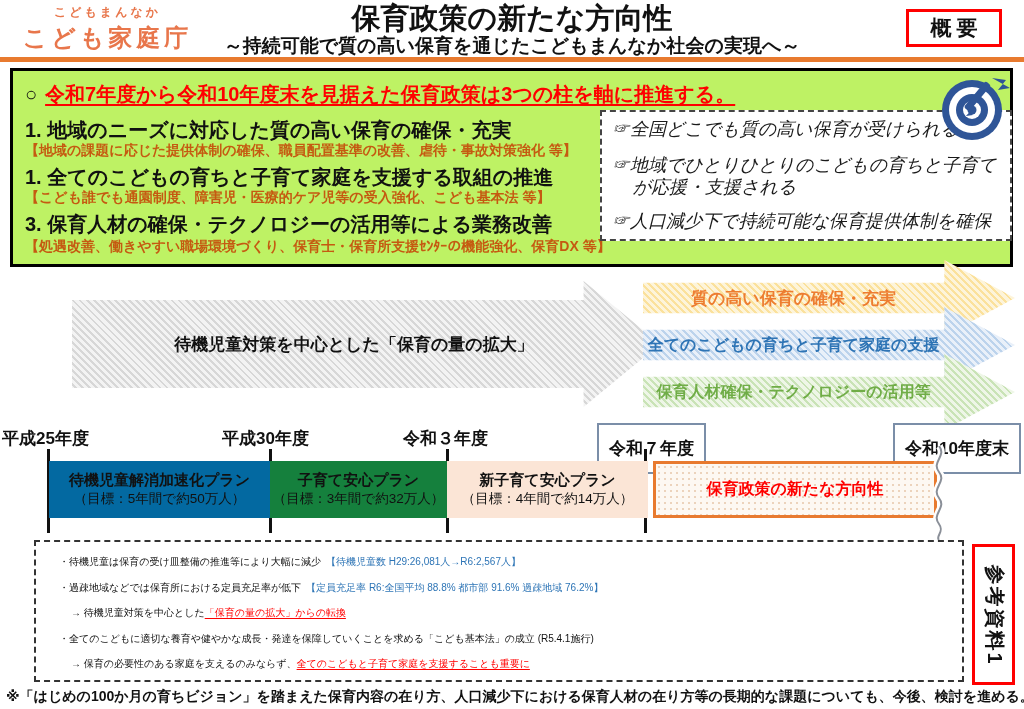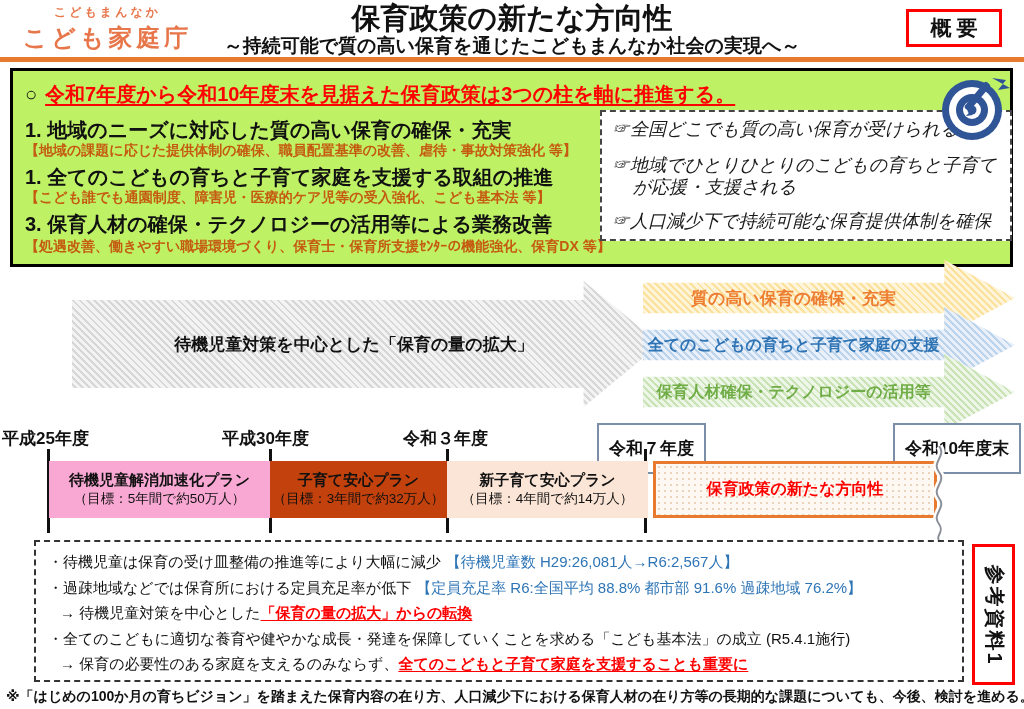--- a/index.html
+++ b/index.html
@@ -60,38 +60,38 @@
   .banner-g { left:643px; top:354px; } .banner-g span { font-size:16px; color:#70AD47; }
 
   
   .milestone { font-size:17px; font-weight:bold; white-space:nowrap; }
   .m-box { border:2px solid #7B8EA8; background:#fff; padding:12px 10px; }
   .tick { width:3px; background:#111; top:449px; height:84px; }
   .plan-seg { top:461px; height:57px; display:flex; flex-direction:column;
               align-items:center; justify-content:center; }
   .plan-name { font-size:15px; font-weight:bold; white-space:nowrap; }
   .plan-target { font-size:13.5px; white-space:nowrap; }
-  .seg-blue  { background:#f9a8d4; }
-  .seg-green { background:#c2410c;text-align:right; }
+  .seg-blue  { background:#0369a1; }
+  .seg-green { background:#15803d;text-align:right; }
   .seg-peach { background:#FBE5D6; }
   .current-box { left:653px; top:461px; width:284px; height:57px;
                  border:3px solid #E87A2F; background-color:#fdf8f2;
                  background-image:radial-gradient(#ecd3bc 1.2px, transparent 1.2px);
                  background-size:6px 6px;
                  display:flex; align-items:center; justify-content:center; }
   .current-box span { font-size:16px; font-weight:bold; color:#FF0000; }
   .squiggle { left:928px; top:446px; width:22px; height:94px; }
 
   
   .notes-box { left:34px; top:540px; width:930px; height:142px;
                border:2px dashed #333; padding:7px 12px; background:#fff; }
-  .note-line { font-size:15px; line-height:25.5px; white-space:nowrap; }
+  .note-line { font-size:10px; line-height:25.5px; white-space:nowrap;margin-left:11px; }
   .note-indent { padding-left:12px; }
   .hl-blue { color:#2E75B6; margin-left:5px; }
-  .hl-red { color:#FF0000; font-weight:bold; text-decoration:underline; text-underline-offset:2px; }
+  .hl-red { color:#FF0000; font-weight:normal; text-decoration:underline; text-underline-offset:2px; }
 
   .side-box { left:972px; top:544px; width:43px; height:141px; border:3px solid #FF0000; background:#fff; }
   .side-box span { position:absolute; left:50%; top:50%;
                    transform:translate(-50%,-50%) rotate(90deg);
                    white-space:nowrap; font-size:20px; font-weight:bold; letter-spacing:2px; }
 
   .footnote { left:6px; top:688px; width:1016px; font-size:14px; font-weight:bold; white-space:nowrap; }
 </style>
 </head>
 <body>

